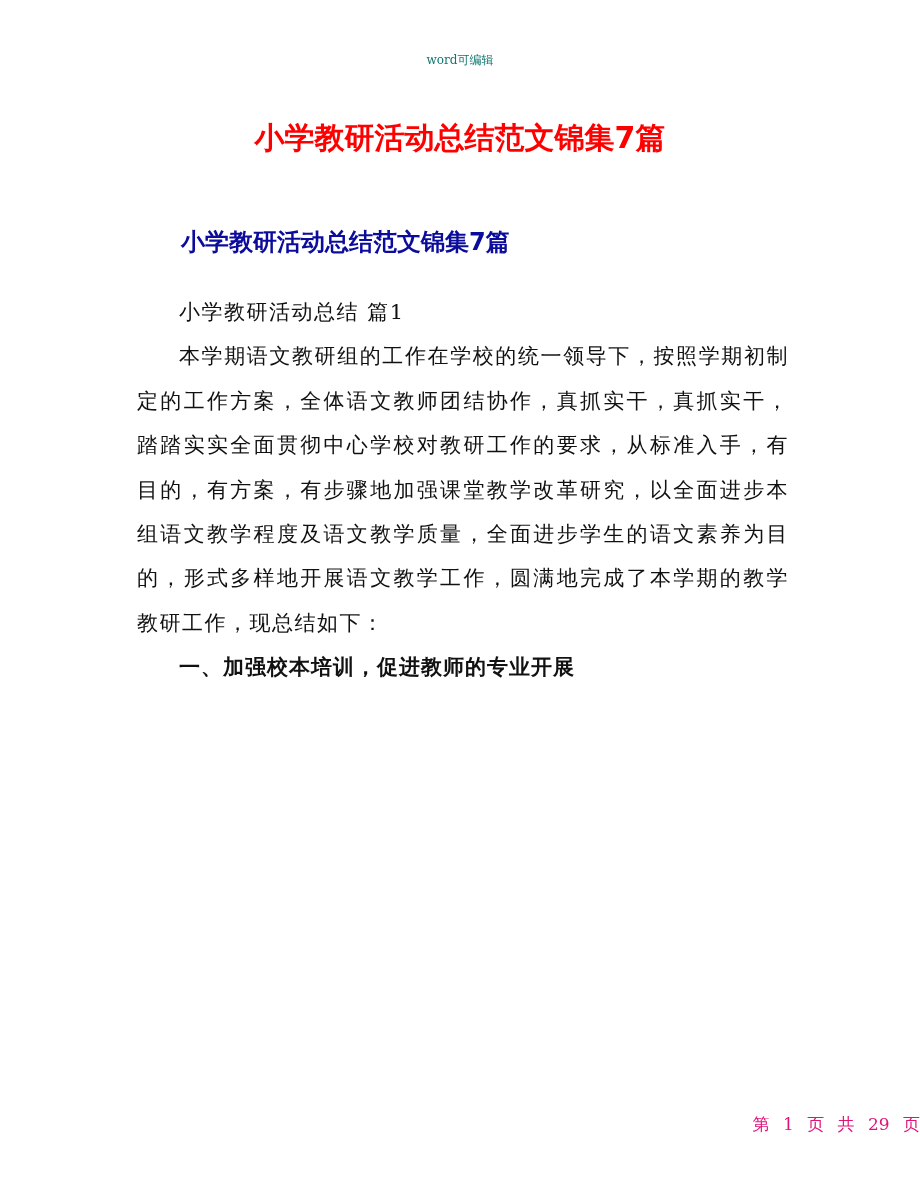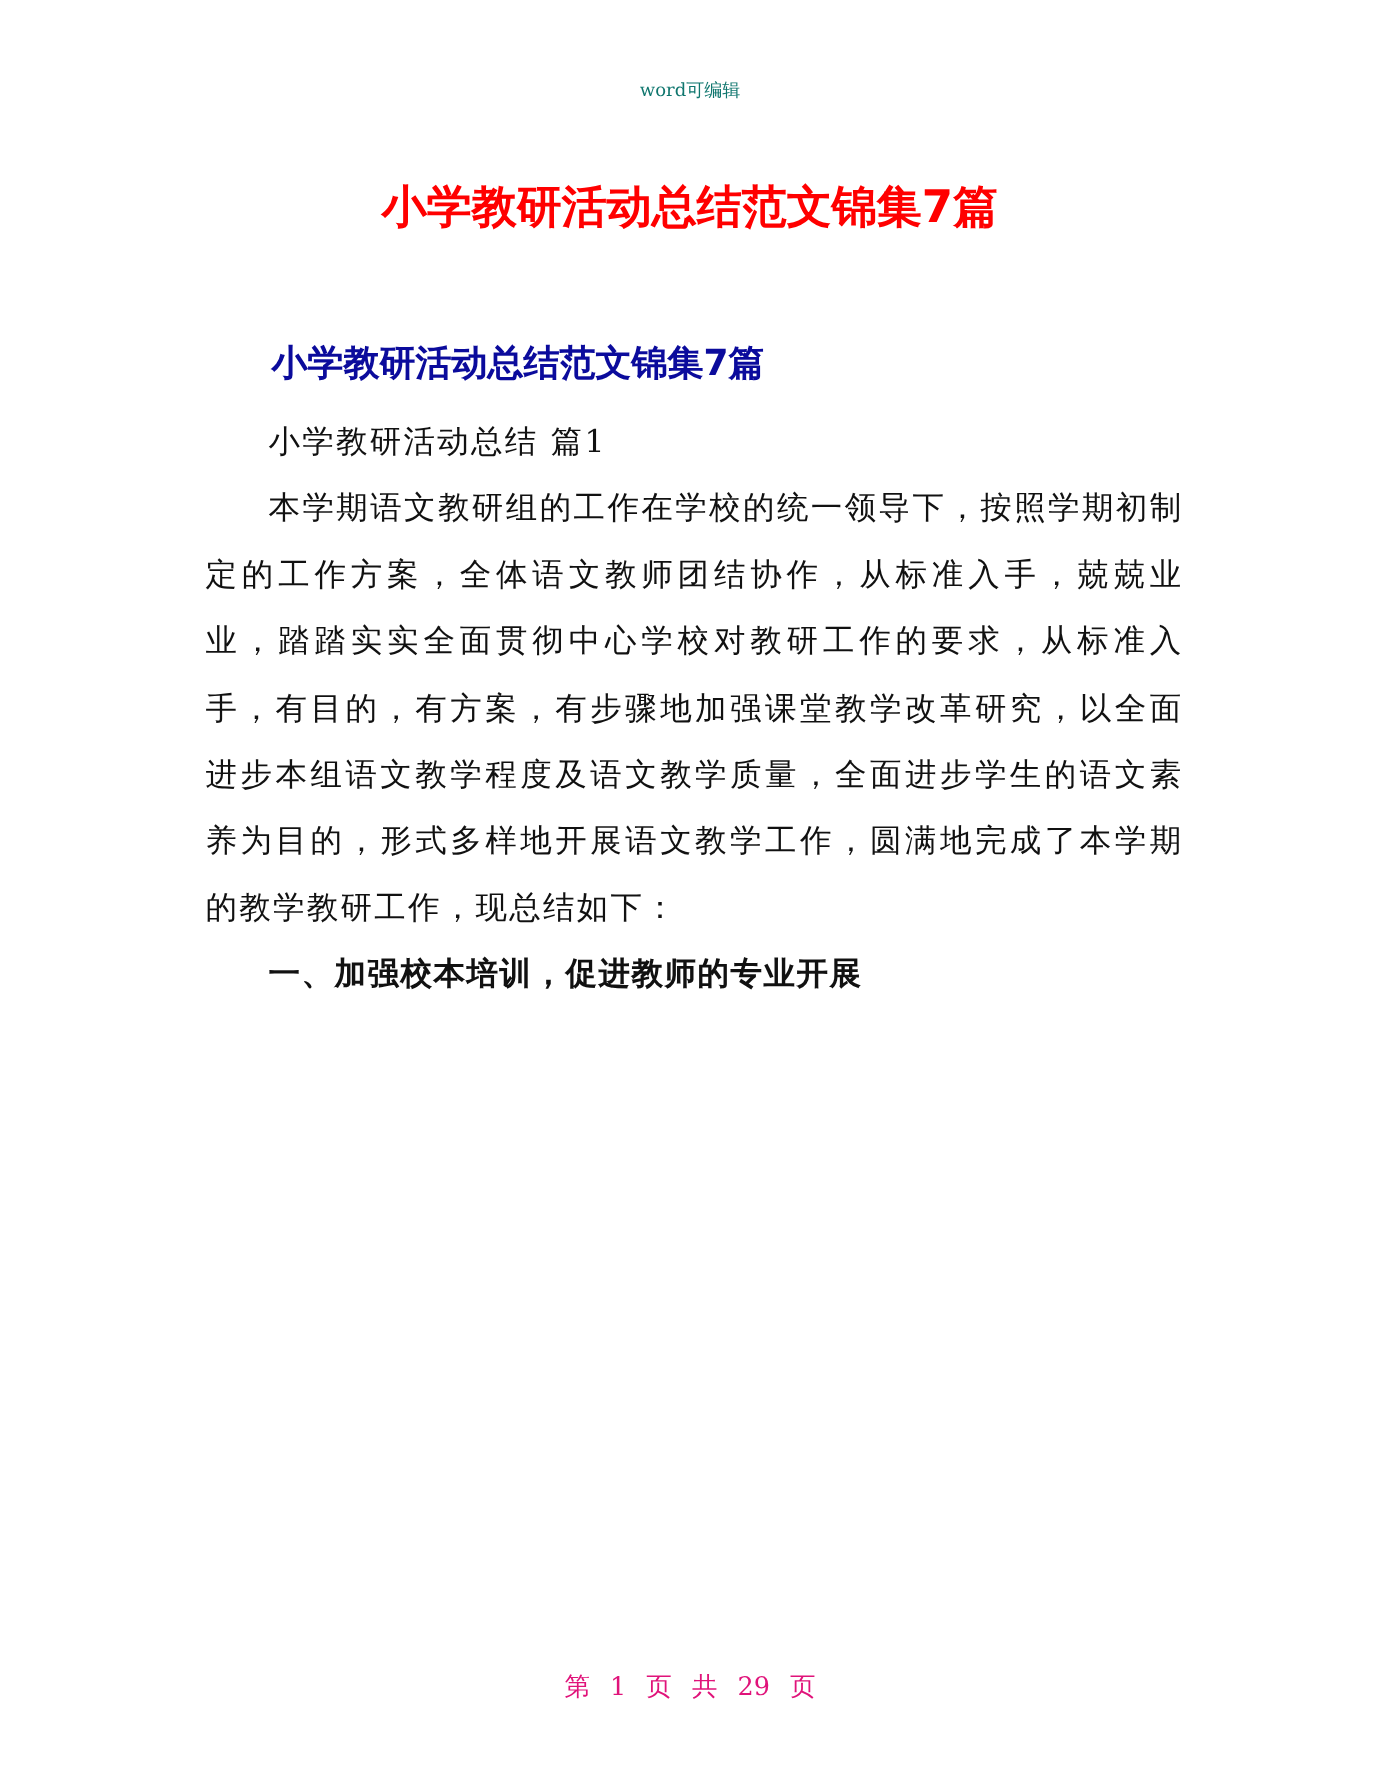--- a/index.html
+++ b/index.html
@@ -1,33 +1,33 @@
 <!DOCTYPE html>
 <html><head>
 <meta charset="utf-8">
 <style>
   html, body { margin:0; padding:0; background:#ffffff; }
   body { width:920px; height:1191px; position:relative; overflow:hidden; font-family:"DejaVu Serif","Liberation Serif",serif; color:#111; }
   .header { position:absolute; top:52px; left:0; width:920px; text-align:center; font-size:12px; color:#0f766e; }
   .main-title { position:absolute; top:118px; left:0; width:920px; text-align:center; font-family:"DejaVu Sans","Liberation Sans",sans-serif; font-weight:bold; font-size:30px; color:#ff0000; letter-spacing:0px; }
   .sub-title { position:absolute; top:226px; left:181px; font-family:"DejaVu Sans","Liberation Sans",sans-serif; font-weight:bold; font-size:24px; color:#0b0b9c; }
-  .content { position:absolute; top:272px; left:137px; width:652px; }
+  .content { position:absolute; top:290px; left:137px; width:652px; }
   .p { font-size:21px; line-height:44.4px; margin:0; text-align:justify; text-align-last:left; letter-spacing:1.5px; color:#111; }
   .indent { text-indent:42px; }
   .section { font-weight:bold; font-family:"DejaVu Sans","Liberation Sans",sans-serif; font-size:21px; line-height:44.4px; margin:0; text-indent:42px; color:#111; letter-spacing:1px; }
-  .footer { position:absolute; top:1113px; left:0; width:920px; text-align:center; font-size:17px; color:#e0137a; word-spacing:8px; }
+  .footer { position:absolute; top:1113px; left:0; width:920px; text-align:right; font-size:17px; color:#e0137a; word-spacing:8px; }
 </style>
 </head>
 <body>
 
 <div class="header">word可编辑</div>
 
 <div class="main-title">小学教研活动总结范文锦集7篇</div>
 
 <div class="sub-title">小学教研活动总结范文锦集7篇</div>
 
 <div class="content">
   <p class="p indent">小学教研活动总结 篇1</p>
-  <p class="p indent">本学期语文教研组的工作在学校的统一领导下，按照学期初制定的工作方案，全体语文教师团结协作，从标准入手，兢兢业业，踏踏实实全面贯彻中心学校对教研工作的要求，从标准入手，有目的，有方案，有步骤地加强课堂教学改革研究，以全面进步本组语文教学程度及语文教学质量，全面进步学生的语文素养为目的，形式多样地开展语文教学工作，圆满地完成了本学期的教学教研工作，现总结如下：</p>
+  <p class="p indent">本学期语文教研组的工作在学校的统一领导下，按照学期初制定的工作方案，全体语文教师团结协作，真抓实干，真抓实干，踏踏实实全面贯彻中心学校对教研工作的要求，从标准入手，有目的，有方案，有步骤地加强课堂教学改革研究，以全面进步本组语文教学程度及语文教学质量，全面进步学生的语文素养为目的，形式多样地开展语文教学工作，圆满地完成了本学期的教学教研工作，现总结如下：</p>
   <p class="section">一、加强校本培训，促进教师的专业开展</p>
 </div>
 
 <div class="footer">第 1 页 共 29 页</div>
 
 </body></html>

